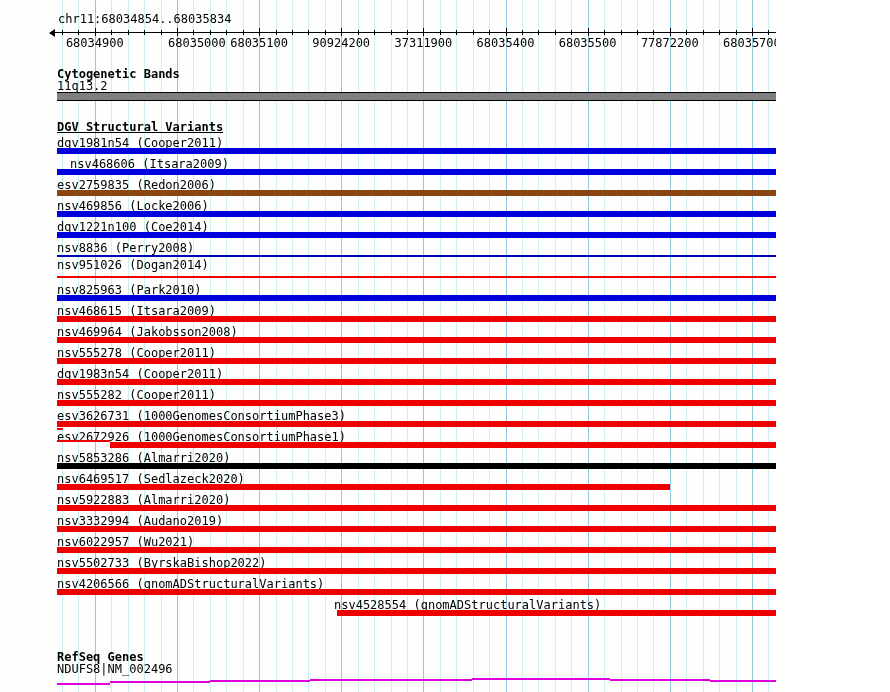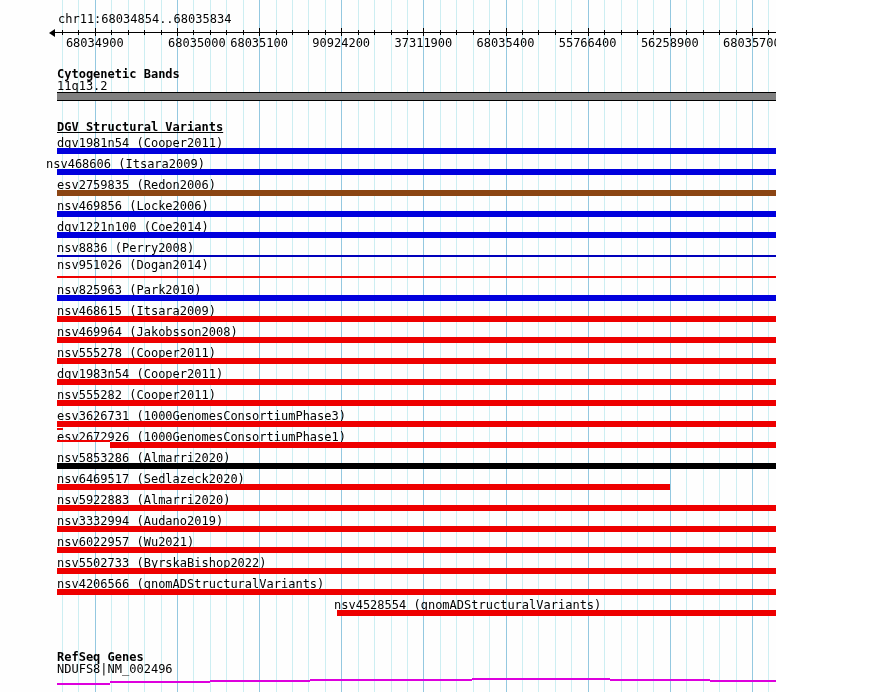--- a/index.html
+++ b/index.html
@@ -129,35 +129,35 @@
       <div class="tick" style="left: 801.2px; top: 30px; height: 5px;"></div>
       <div class="tick" style="left: 817.6px; top: 30px; height: 5px;"></div>
       <div class="tick" style="left: 834.1px; top: 28px; height: 8px;"></div>
       <div class="tick" style="left: 850.5px; top: 30px; height: 5px;"></div>
       <div class="tlabel" style="left: 94.8px;">68034900</div>
       <div class="tlabel" style="left: 176.9px; margin-left: 20px;">68035000</div>
       <div class="tlabel" style="left: 259.1px;">68035100</div>
       <div class="tlabel" style="left: 341.2px;">90924200</div>
       <div class="tlabel" style="left: 423.4px;">37311900</div>
       <div class="tlabel" style="left: 505.5px;">68035400</div>
-      <div class="tlabel" style="left: 587.6px;">55766400</div>
-      <div class="tlabel" style="left: 669.8px;">56258900</div>
+      <div class="tlabel" style="left: 587.6px;">68035500</div>
+      <div class="tlabel" style="left: 669.8px;">77872200</div>
       <div class="tlabel" style="left: 751.9px;">68035700</div>
       <div class="tlabel" style="left: 834.1px;">68035800</div>
     </div>
 
   <div class="abs bold" style="left:57px;top:67px;">Cytogenetic Bands</div>
   <div class="abs" style="left:57px;top:79px;">11q13.2</div>
   <div class="band" id="cytoband" style="left: 57px; top: 92px; width: 805px; height: 9px; background: rgb(128, 128, 128);"></div>
 
   <div class="abs bold" style="left:57px;top:120px;text-decoration:underline;">DGV Structural Variants</div>
   <div id="tracks">
       <div class="tracklabel" style="left: 57px; top: 136px;">dgv1981n54 (Cooper2011)</div>
       <div class="seg" style="left: 57px; width: 805px; top: 148px; height: 6px; background: rgb(0, 0, 221);"></div>
-      <div class="tracklabel" style="left: 46px; top: 157px;">nsv468606 (Itsara2009)</div>
+      <div class="tracklabel" style="left: 70px; top: 157px;">nsv468606 (Itsara2009)</div>
       <div class="seg" style="left: 57px; width: 805px; top: 169px; height: 6px; background: rgb(0, 0, 221);"></div>
       <div class="tracklabel" style="left: 57px; top: 178px;">esv2759835 (Redon2006)</div>
       <div class="seg" style="left: 57px; width: 805px; top: 190px; height: 6px; background: rgb(139, 69, 19);"></div>
       <div class="tracklabel" style="left: 57px; top: 199px;">nsv469856 (Locke2006)</div>
       <div class="seg" style="left: 57px; width: 805px; top: 211px; height: 6px; background: rgb(0, 0, 221);"></div>
       <div class="tracklabel" style="left: 57px; top: 220px;">dgv1221n100 (Coe2014)</div>
       <div class="seg" style="left: 57px; width: 805px; top: 232px; height: 6px; background: rgb(0, 0, 221);"></div>
       <div class="tracklabel" style="left: 57px; top: 241px;">nsv8836 (Perry2008)</div>
       <div class="seg" style="left: 57px; width: 805px; top: 255px; height: 2px; background: rgb(0, 0, 187);"></div>
       <div class="tracklabel" style="left: 57px; top: 258px;">nsv951026 (Dogan2014)</div>

